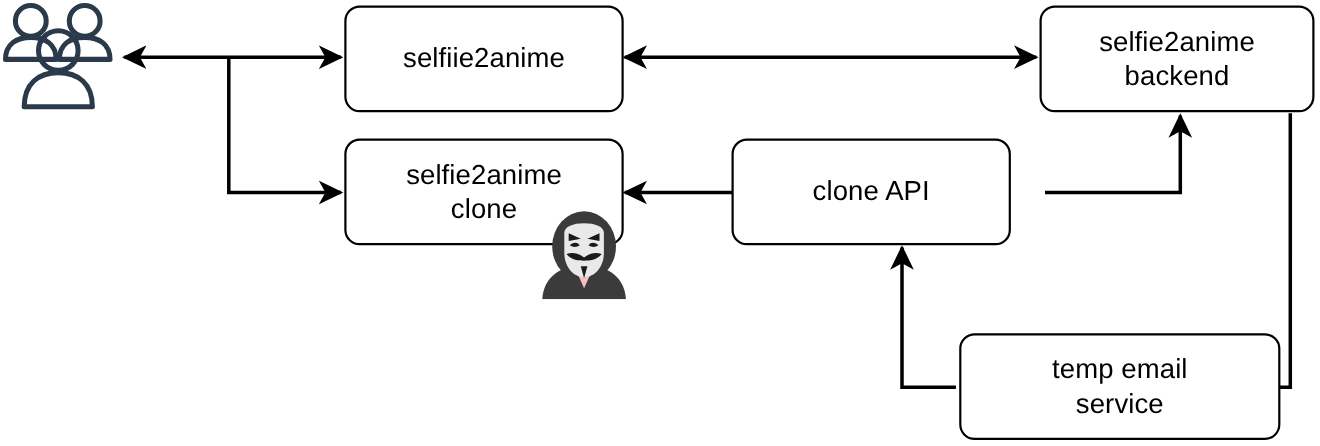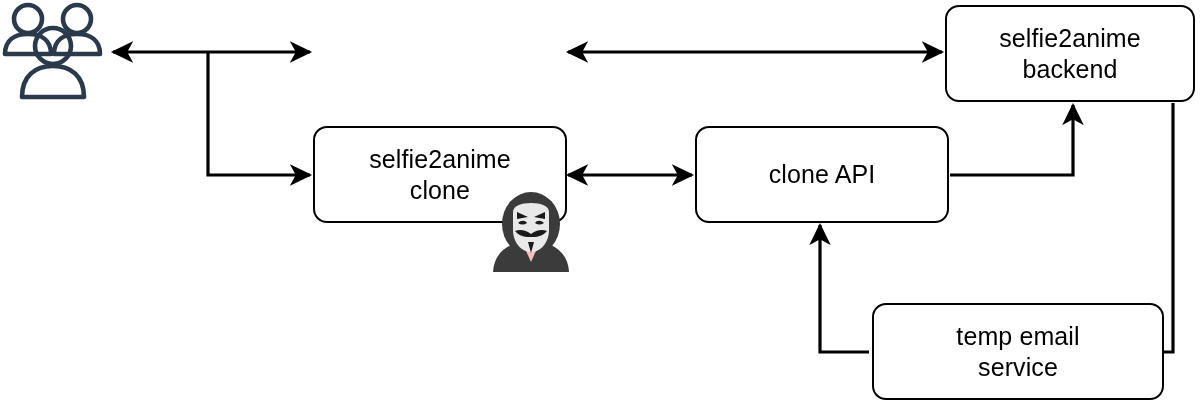--- a/index.html
+++ b/index.html
@@ -105,32 +105,35 @@
 
         <circle cx="75" cy="17" r="14"></circle>
         <path d="M 52 52 C 52 38 62 32 75 32 C 88 32 98 38 98 52 L 52 52"></path>
 
         <circle cx="51" cy="44" r="18"></circle>
         <path d="M 20 95 C 20 74 33 64 51 64 C 69 64 82 74 82 95 L 20 95"></path>
       </g>
     </svg>
   </div>
 
+  <div class="node-box" style="left:313px; top:5px; width:254px; height:97px;">
+    <span class="node-label">selfiie2anime</span>
+  </div>
 
   <div class="node-box" style="left:945px; top:5px; width:250px; height:97px;">
     <span class="node-label">selfie2anime
 backend</span>
   </div>
 
   <div class="node-box" style="left:313px; top:126px; width:254px; height:97px;">
     <span class="node-label">selfie2anime
 clone</span>
   </div>
 
-  <div class="node-box" style="left:695px; top:126px; width:254px; height:97px;">
+  <div class="node-box" style="left:665px; top:126px; width:254px; height:97px;">
     <span class="node-label">clone API</span>
   </div>
 
   <div class="node-box" style="left:872px; top:303px; width:292px; height:97px;">
     <span class="node-label">temp email
 service</span>
   </div>
 
   <div id="hacker-badge">
     <svg viewBox="0 0 88 82" width="88" height="82">

